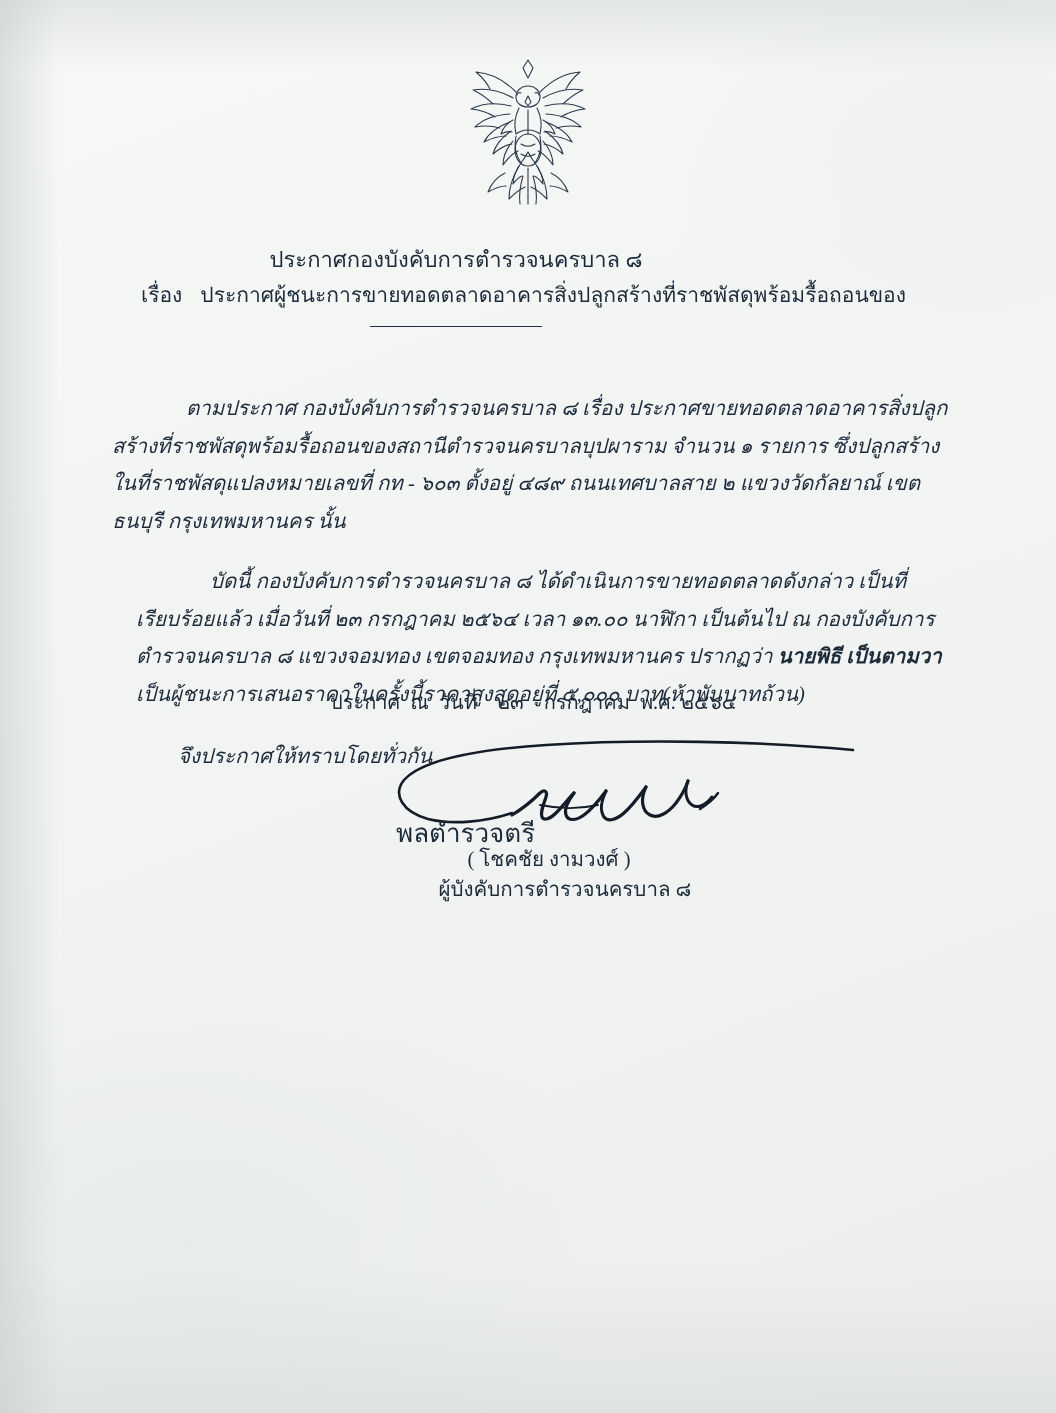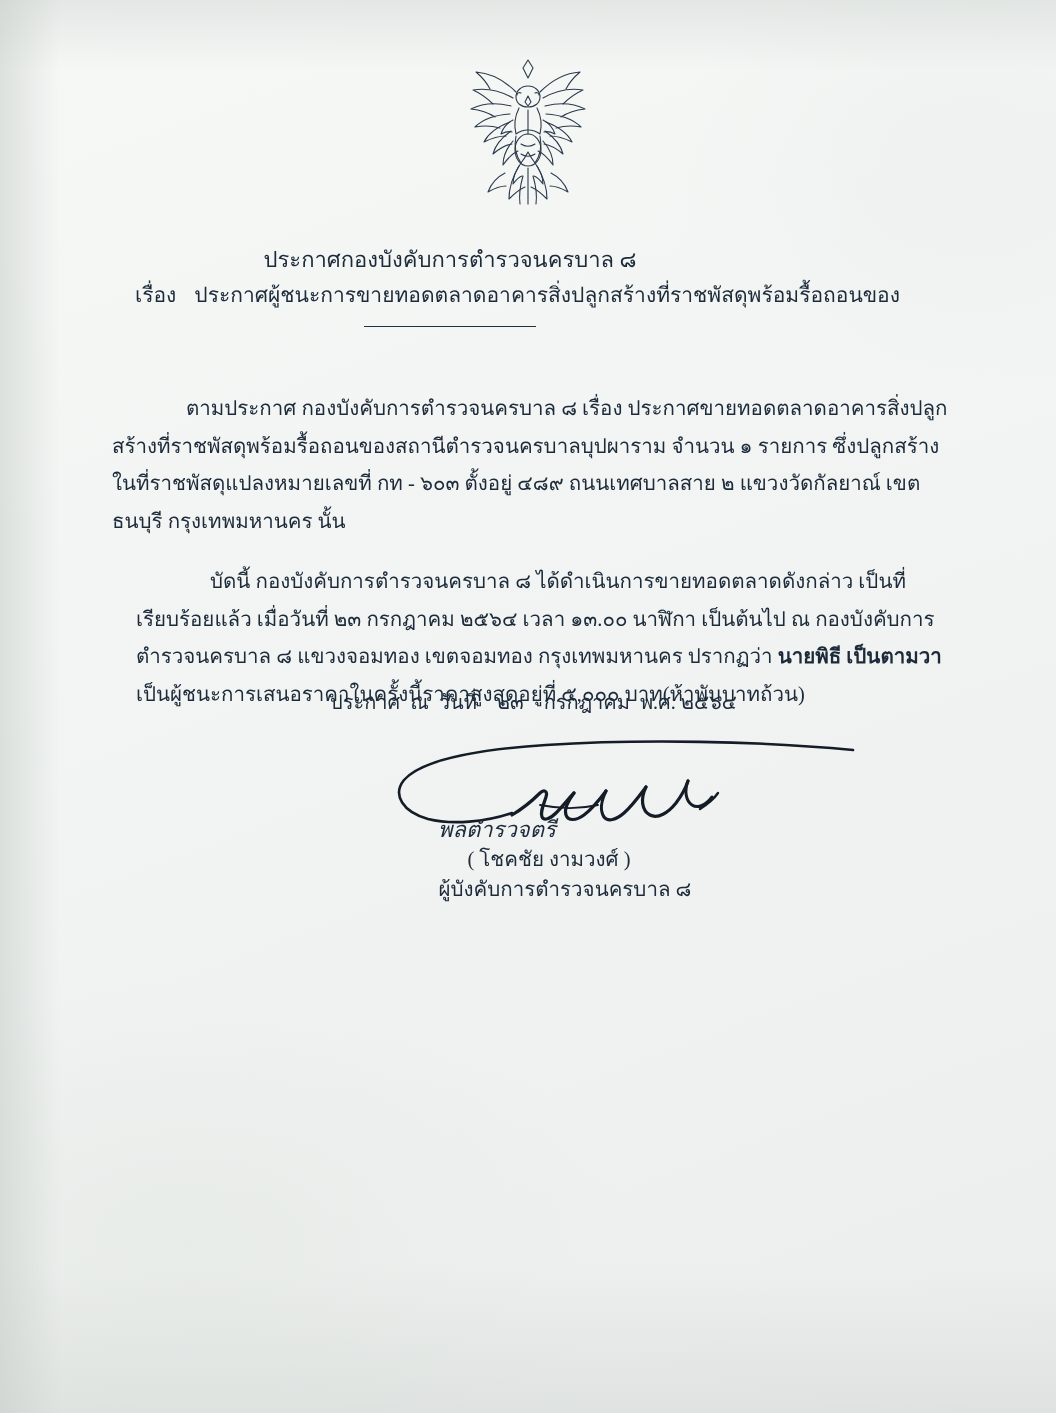--- a/index.html
+++ b/index.html
@@ -59,21 +59,21 @@
     position: absolute;
     left: 0;
     top: 0;
     width: 1056px;
     color: #1c2a3a;
   }
 
   .title-block {
     position: absolute;
     top: 243px;
-    left: 0;
+    left: 6px;
     width: 900px;
     text-align: center;
     line-height: 1.55;
     font-size: 21px;
   }
   .title-line1 { font-size: 22px; }
   .subject-line {
     margin-top: 2px;
     font-size: 21px;
     text-align: right;
@@ -94,21 +94,21 @@
 
   .body-block {
     position: absolute;
     top: 390px;
     left: 112px;
     width: 838px;
     font-size: 20.5px;
     line-height: 1.84;
     text-align: left;
   }
-  .para { margin: 0 0 22px 0; }
+  .para { margin: 0 0 22px 0; font-style: italic; }
   .para.p2 { margin-bottom: 24px; margin-left: 24px; }
   .indent { display: inline-block; width: 74px; }
   .indent-sm { display: inline-block; width: 66px; }
   .bold { font-weight: bold; }
 
   .notice-line {
     margin: 0 0 0 0;
   }
 
   .announce-date {
@@ -124,23 +124,22 @@
     top: 735px;
     left: 0;
     width: 1056px;
     height: 180px;
   }
   .signature-area svg { position: absolute; left: 0; top: 0; }
 
   .sig-rank {
     position: absolute;
     top: 812px;
-    left: 438px;
-    font-size: 22px;
-    font-style: italic;
+    left: 396px;
+    font-size: 26px;
   }
   .sig-name {
     position: absolute;
     top: 842px;
     left: 0;
     width: 1056px;
     text-align: center;
     font-size: 20.5px;
     padding-left: 42px;
     box-sizing: border-box;
@@ -224,20 +223,21 @@
         <span class="subject-label">เรื่อง</span><span>ประกาศผู้ชนะการขายทอดตลาดอาคารสิ่งปลูกสร้างที่ราชพัสดุพร้อมรื้อถอนของ</span>
       </div>
       <div class="rule"></div>
     </div>
 
     <div class="body-block">
       <p class="para p1"><span class="indent"></span><span>ตามประกาศ  กองบังคับการตำรวจนครบาล ๘  เรื่อง ประกาศขายทอดตลาดอาคารสิ่งปลูกสร้างที่ราชพัสดุพร้อมรื้อถอนของสถานีตำรวจนครบาลบุปผาราม จำนวน ๑ รายการ ซึ่งปลูกสร้างในที่ราชพัสดุแปลงหมายเลขที่ กท - ๖๐๓ ตั้งอยู่ ๔๘๙ ถนนเทศบาลสาย ๒ แขวงวัดกัลยาณ์ เขตธนบุรี  กรุงเทพมหานคร  นั้น</span></p>
 
       <p class="para p2"><span class="indent"></span><span>บัดนี้ กองบังคับการตำรวจนครบาล ๘ ได้ดำเนินการขายทอดตลาดดังกล่าว เป็นที่เรียบร้อยแล้ว เมื่อวันที่ ๒๓  กรกฎาคม  ๒๕๖๔  เวลา ๑๓.๐๐ นาฬิกา เป็นต้นไป  ณ กองบังคับการตำรวจนครบาล ๘ แขวงจอมทอง เขตจอมทอง กรุงเทพมหานคร  ปรากฏว่า </span><span class="bold">นายพิธี เป็นตามวา</span><span> เป็นผู้ชนะการเสนอราคาในครั้งนี้ราคาสูงสุดอยู่ที่ ๕,๐๐๐ บาท(ห้าพันบาทถ้วน)</span></p>
 
+      <p class="para notice-line"><span class="indent-sm"></span><span>จึงประกาศให้ทราบโดยทั่วกัน</span></p>
     </div>
 
     <div class="announce-date">ประกาศ  ณ  วันที่    ๒๓    กรกฎาคม  พ.ศ. ๒๕๖๔</div>
 
     <div class="signature-area">
       <svg width="1056" height="180" viewBox="0 0 1056 180" xmlns="http://www.w3.org/2000/svg">
         <g fill="none" stroke="#141c28" stroke-linecap="round" stroke-linejoin="round">
           <path d="M853 15 C760 6 640 4 546 10 C470 15 420 27 404 45 C392 60 403 77 428 84 C452 90 486 87 512 78" stroke-width="2.6"></path>
           <path d="M512 80 c10 -6 20 -14 28 -22 c4 -4 8 -2 6 4 c-3 9 -6 16 -4 20 c2 4 8 2 14 -4 c7 -7 13 -15 18 -20" stroke-width="3.2"></path>
           <path d="M574 58 c-6 8 -10 16 -8 22 c2 6 10 6 18 0 c8 -6 16 -16 22 -24" stroke-width="3.2"></path>

